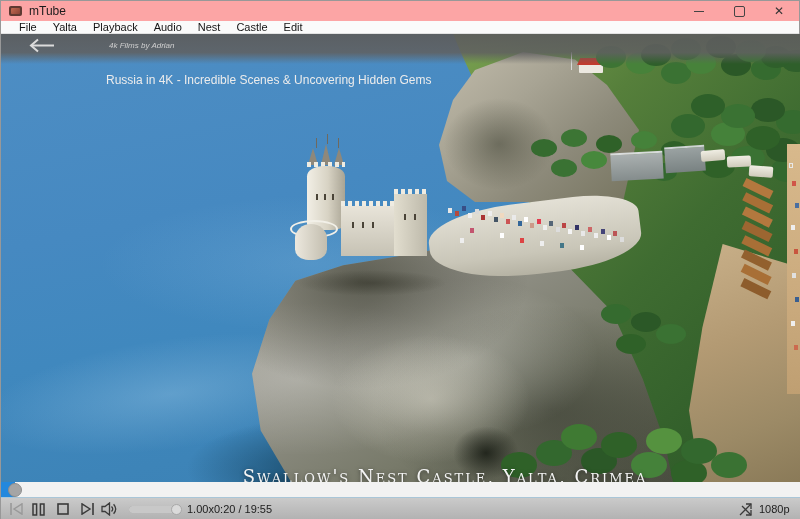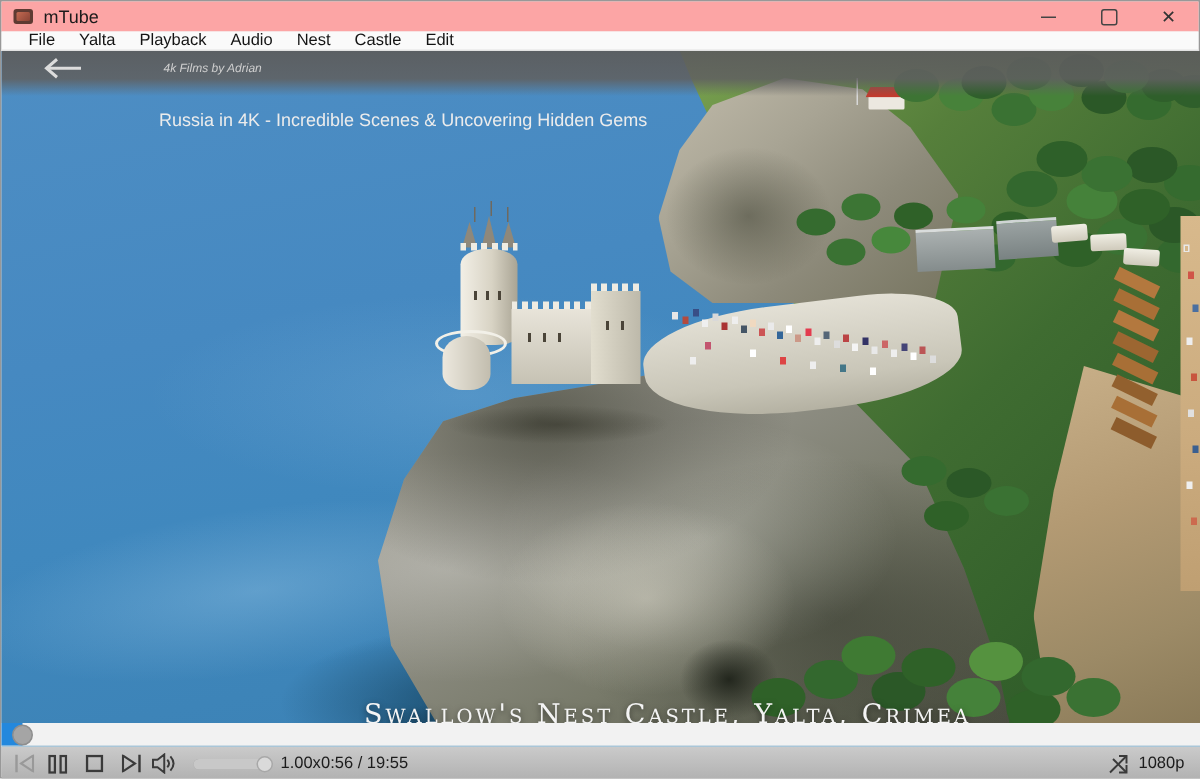--- a/index.html
+++ b/index.html
@@ -314,21 +314,21 @@
       </svg>
     </div>
     <div class="ctl" style="left:128px;">
       <div class="vol-track">
         <div class="vol-fill" style="width: 100%;">
           <div class="vol-thumb"></div>
         </div>
       </div>
     </div>
     <div class="ctl ctl-text" style="left:186px;">1.00x</div>
-    <div class="ctl ctl-text" style="left:213px;">0:56 / 19:55</div>
+    <div class="ctl ctl-text" style="left:213px;">0:20 / 19:55</div>
     <div class="ctl" style="left:737px;">
       <svg width="15" height="15" viewBox="0 0 15 15">
         <line x1="2" y1="13" x2="13" y2="2" stroke="#3a3a3a" stroke-width="1.3"></line>
         <polyline points="8,2 13,2 13,7" fill="none" stroke="#3a3a3a" stroke-width="1.3"></polyline>
         <line x1="4" y1="4" x2="13" y2="13" stroke="#3a3a3a" stroke-width="1.3"></line>
         <polyline points="13,8 13,13 8,13" fill="none" stroke="#3a3a3a" stroke-width="1.3"></polyline>
       </svg>
     </div>
     <div class="ctl ctl-text" style="left:758px;">1080p</div>
   </div>

